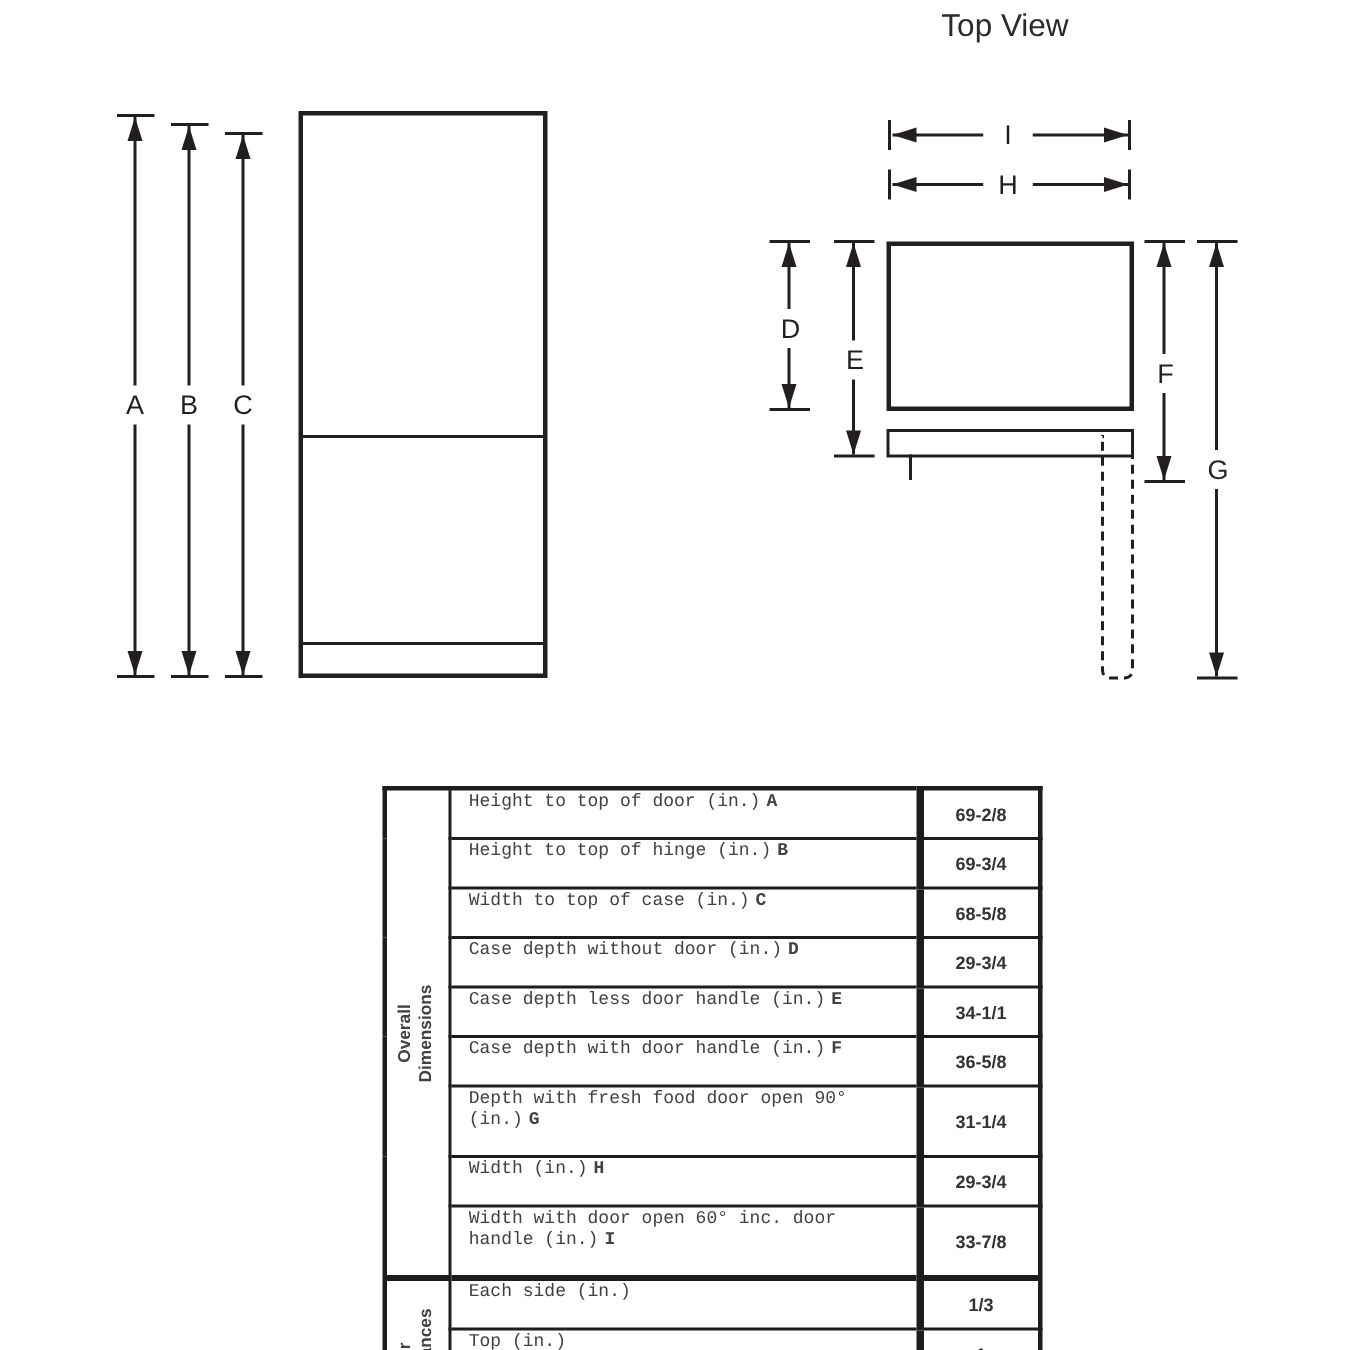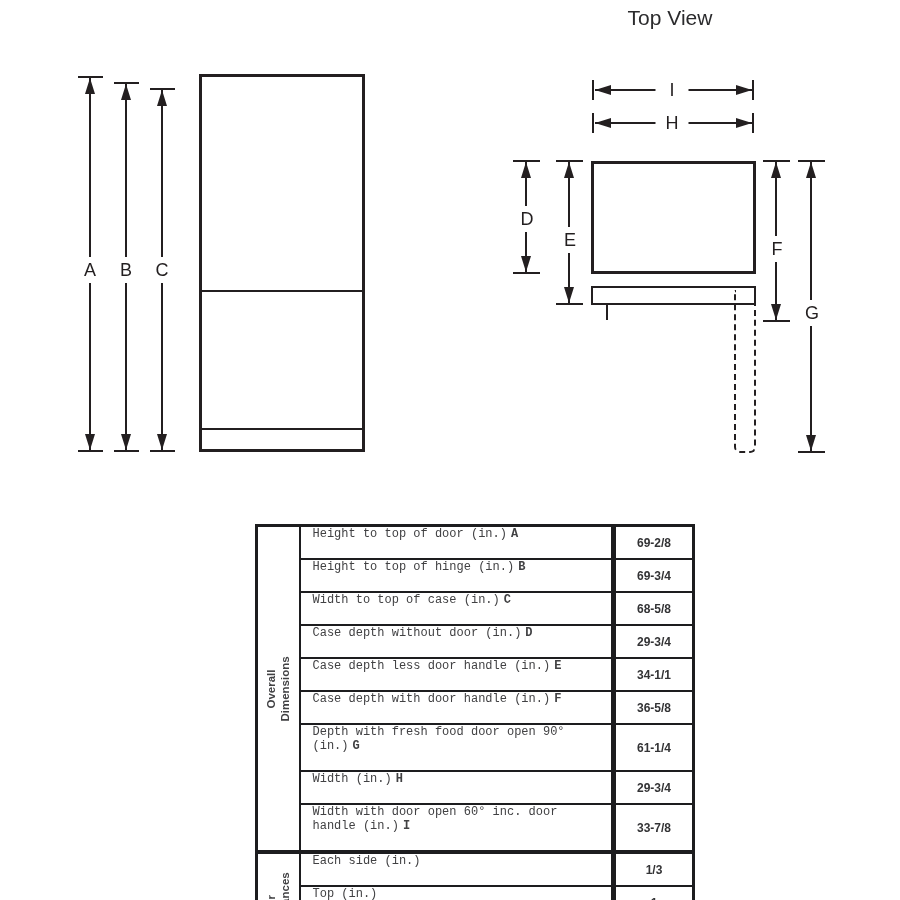--- a/index.html
+++ b/index.html
@@ -157,21 +157,21 @@
     <tr>
       <td class="lab"><span>Case depth less door handle (in.)</span><span class="ltr">E</span></td>
       <td class="val">34-1/1</td>
     </tr>
     <tr>
       <td class="lab"><span>Case depth with door handle (in.)</span><span class="ltr">F</span></td>
       <td class="val">36-5/8</td>
     </tr>
     <tr>
       <td class="lab"><span>Depth with fresh food door open 90° (in.)</span><span class="ltr">G</span></td>
-      <td class="val">61-1/4</td>
+      <td class="val">31-1/4</td>
     </tr>
     <tr>
       <td class="lab"><span>Width (in.)</span><span class="ltr">H</span></td>
       <td class="val">29-3/4</td>
     </tr>
     <tr>
       <td class="lab"><span>Width with door open 60° inc. door handle (in.)</span><span class="ltr">I</span></td>
       <td class="val">33-7/8</td>
     </tr>
     <tr class="sec-start air">

